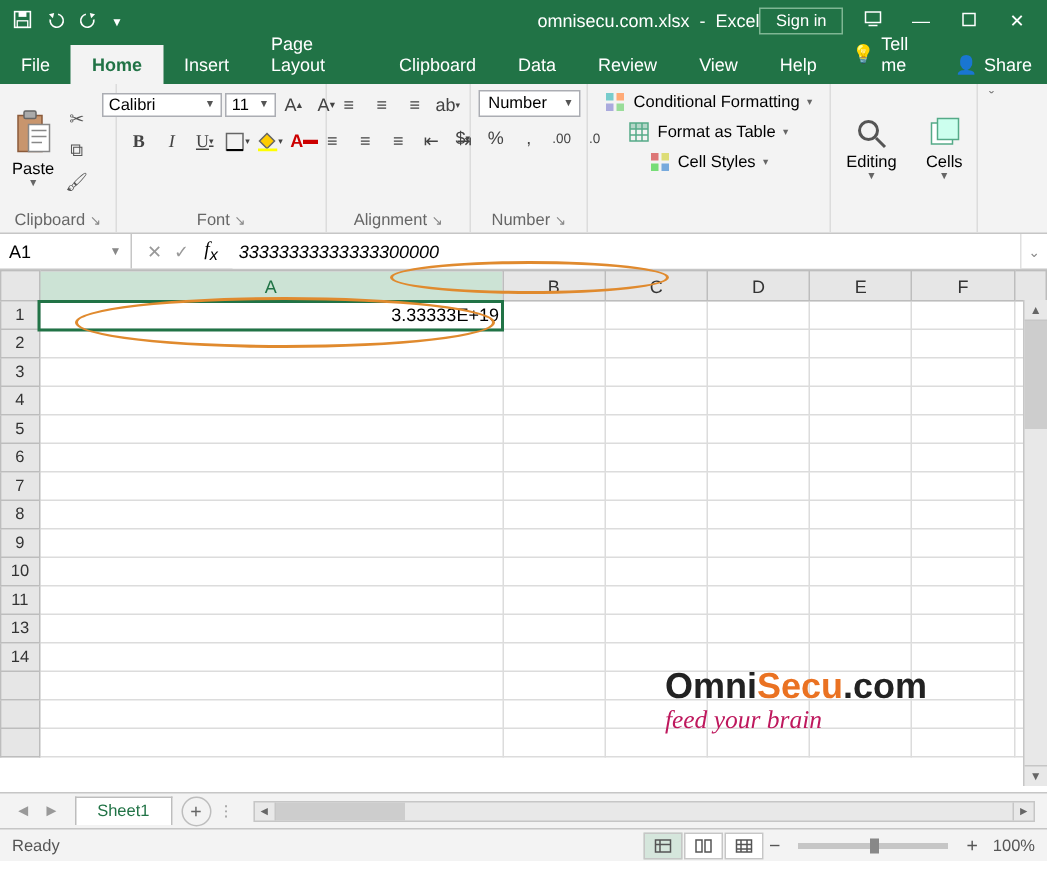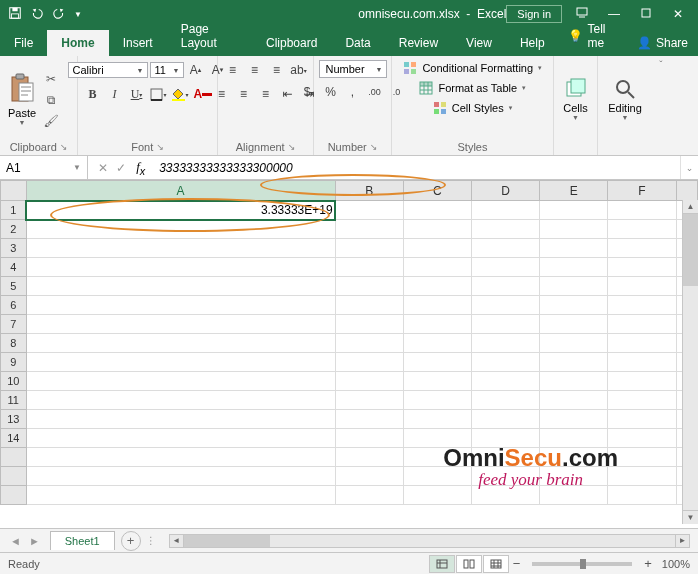--- a/index.html
+++ b/index.html
@@ -74,21 +74,21 @@
 .colhdr th.norm { width: 64px; }
 .rowhdr { background: #e6e6e6; border: 1px solid #bdbdbd; text-align: center; font-size: 11px; width: 24px; color: #333; }
 .cell { border: 1px solid #dcdcdc; height: 19px; font-size: 12px; padding: 0 2px; text-align: right; }
 .cell.selected { outline: 2px solid #217346; outline-offset: -1px; background: #fff; }
 th.active-h { background: #cce3d5 !important; color: #217346; }
 
 .ellipse { position: absolute; border: 2.5px solid #e08a2e; border-radius: 50%; pointer-events: none; }
 .e1 { left: 260px; top: 174px; width: 186px; height: 22px; }
 .e2 { left: 50px; top: 198px; width: 280px; height: 34px; }
 
-.watermark { position: absolute; right: 80px; bottom: 90px; text-align: center; pointer-events: none; }
+.watermark { position: absolute; right: 80px; bottom: 90px; text-align: left; pointer-events: none; }
 .wm1 { font-size: 24px; font-weight: 700; color: #222; font-family: Arial, sans-serif; }
 .wm1 .orange { color: #ea7222; }
 .wm2 { font-size: 17px; color: #be185d; font-style: italic; font-family: 'Segoe Script', cursive; margin-top: -2px; }
 
 .sheettabs { height: 24px; border-top: 1px solid #c6c6c6; display: flex; align-items: center; background: #f3f3f3; font-size: 11px; }
 .sheetnav { display: flex; gap: 8px; padding: 0 10px; color: #999; }
 .sheetnav span { cursor: pointer; font-size: 11px; }
 .stab { background: #fff; border: 1px solid #bdbdbd; border-bottom: none; padding: 3px 14px; cursor: pointer; font-size: 11px; color: #217346; }
 .addsheet { width: 20px; height: 20px; border: 1px solid #bdbdbd; border-radius: 50%; margin-left: 6px; display: flex; align-items: center; justify-content: center; cursor: pointer; color: #666; font-size: 13px; }
 .hscroll { flex: 1; margin: 0 8px; height: 14px; background: #e8e8e8; border: 1px solid #c6c6c6; position: relative; cursor: pointer; }
@@ -296,45 +296,44 @@
           <svg viewBox="0 0 14 14">
             <rect x="1" y="1" width="5" height="5" fill="#d77"></rect>
             <rect x="8" y="1" width="5" height="5" fill="#dd7"></rect>
             <rect x="1" y="8" width="5" height="5" fill="#7d7"></rect>
             <rect x="8" y="8" width="5" height="5" fill="#7ad"></rect>
           </svg>
           <span>Cell Styles</span>
           <span style="font-size:7px;color:#666">▾</span>
         </div>
     </div>
-    <div class="label">Styles</div>
+  </div>
+
+  <div class="rgroup" style="width:54px;border-right:none">
+    <div class="content" style="justify-content:center">
+      <div class="big-btn">
+        <svg viewBox="0 0 22 22">
+            <circle cx="9" cy="9" r="6" fill="none" stroke="#555" stroke-width="2"></circle>
+            <path d="M14 14 L20 20" stroke="#555" stroke-width="2"></path>
+          </svg>
+        <div class="lbl">Editing</div>
+          <div style="font-size:7px;color:#666">▼</div>
+      </div>
+    </div>
+    <div class="label">&nbsp;</div>
   </div>
 
   <div class="rgroup" style="width:44px">
     <div class="content" style="justify-content:center">
       <div class="big-btn">
         <svg viewBox="0 0 22 22">
             <rect x="2" y="4" width="14" height="14" fill="#fff" stroke="#5a8"></rect>
             <rect x="6" y="1" width="14" height="14" fill="#cfe" stroke="#5a8"></rect>
           </svg>
         <div class="lbl">Cells</div>
-          <div style="font-size:7px;color:#666">▼</div>
-      </div>
-    </div>
-    <div class="label">&nbsp;</div>
-  </div>
-
-  <div class="rgroup" style="width:54px;border-right:none">
-    <div class="content" style="justify-content:center">
-      <div class="big-btn">
-        <svg viewBox="0 0 22 22">
-            <circle cx="9" cy="9" r="6" fill="none" stroke="#555" stroke-width="2"></circle>
-            <path d="M14 14 L20 20" stroke="#555" stroke-width="2"></path>
-          </svg>
-        <div class="lbl">Editing</div>
           <div style="font-size:7px;color:#666">▼</div>
       </div>
     </div>
     <div class="label">&nbsp;</div>
   </div>
   <div class="collapse-caret">ˇ</div>
 </div>
 
 <div class="namebar">
   <div class="namebox">

